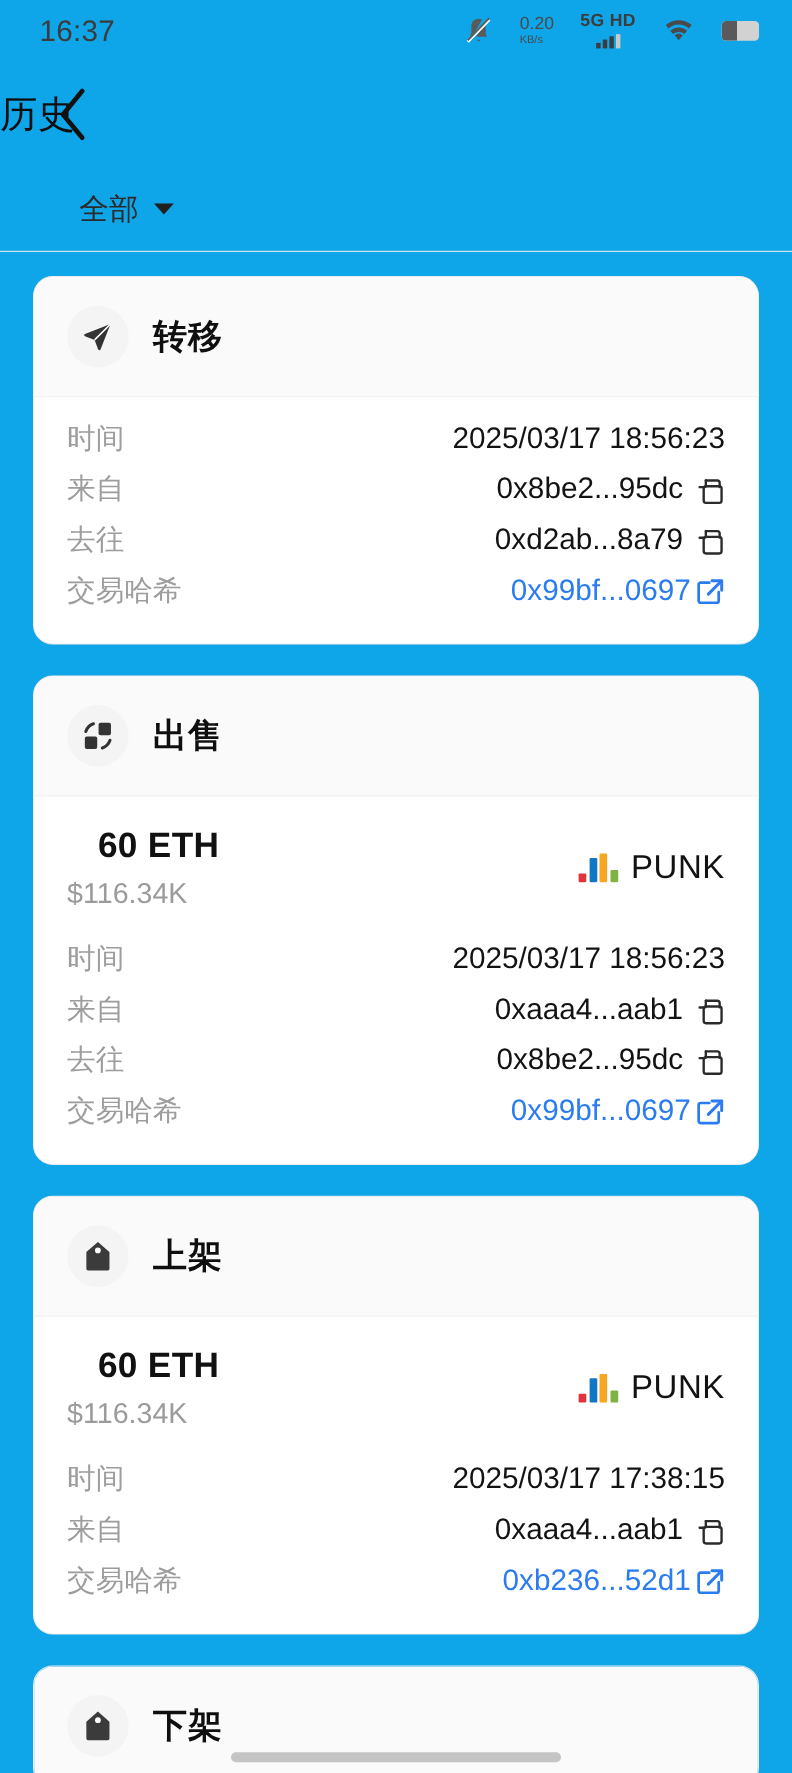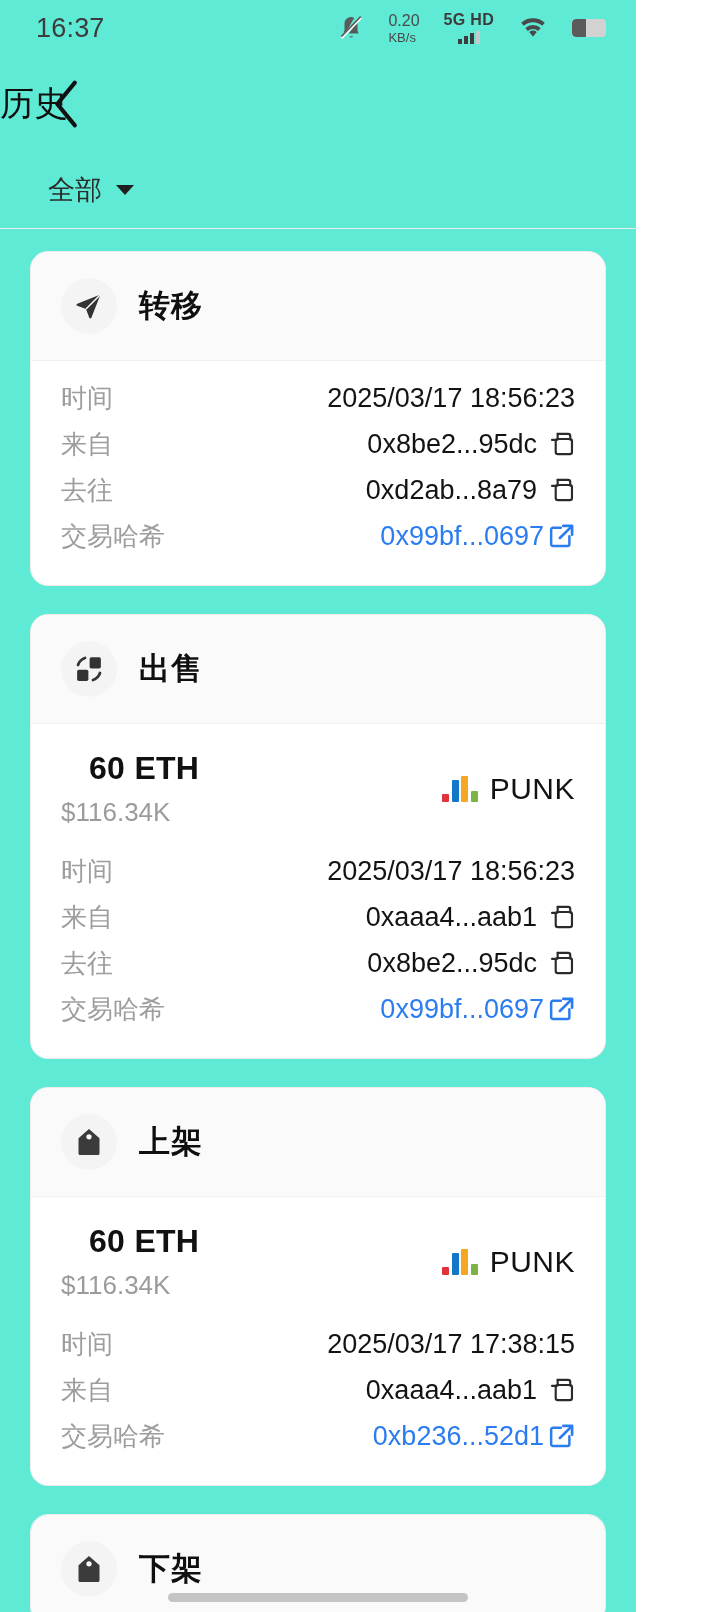--- a/index.html
+++ b/index.html
@@ -3,51 +3,51 @@
 <meta charset="utf-8">
 <style>
   * { margin:0; padding:0; box-sizing:border-box; }
   html,body{
     width:720px; height:1612px;
     background:#ffffff;
     font-family:"Liberation Sans","DejaVu Sans",sans-serif;
     -webkit-font-smoothing:antialiased;
     overflow:hidden;
   }
-  .screen{ position:relative; width:636px; height:1612px; background:#5eead4; }
+  .screen{ position:relative; width:720px; height:1612px; background:#0ea5e9; }
 
   
   .statusbar{
     height:56px; display:flex; align-items:center; justify-content:space-between;
     padding:0 30px 0 36px;
   }
   .status-time{ font-size:27px; color:#3c3c3c; letter-spacing:.2px; }
   .status-right{ display:flex; align-items:center; gap:24px; }
   .net-speed{ display:flex; flex-direction:column; align-items:flex-start; line-height:1; }
   .net-speed .v{ font-size:16px; color:#4a4a4a; }
-  .net-speed .u{ font-size:13px; color:#4a4a4a; margin-top:2px; }
+  .net-speed .u{ font-size:10px; color:#4a4a4a; margin-top:2px; }
   .sig-block{ display:flex; flex-direction:column; align-items:center; line-height:1; }
   .sig-block .lbl{ font-size:16px; font-weight:bold; color:#3c3c3c; letter-spacing:.3px;}
   .bars{ display:flex; align-items:flex-end; gap:2px; margin-top:3px; height:13px;}
   .bars i{ width:4px; background:#3c3c3c; display:block; }
   .bars i:nth-child(1){height:5px}
   .bars i:nth-child(2){height:8px}
   .bars i:nth-child(3){height:11px}
   .bars i:nth-child(4){height:13px; background:#c9c9c9;}
   .battery{ width:34px; height:18px; border-radius:4px; background:#d2d2d2; position:relative; overflow:hidden;}
   .battery .fill{ position:absolute; left:0; top:0; bottom:0; width:42%; background:#5a5a5a; border-radius:4px 0 0 4px;}
 
   
   .appbar{ height:96px; display:flex; align-items:center; position:relative; }
   .back-btn{ position:absolute; left:36px; top:50%; transform:translateY(-50%);
              width:60px; height:60px; display:flex; align-items:center; justify-content:center; cursor:pointer;}
   .page-title{ width:100%; font-size:34px; color:#0f0f0f; font-weight:500; }
 
   
-  .filterbar{ height:76px; display:flex; align-items:center; padding-left:48px; }
+  .filterbar{ height:76px; display:flex; align-items:center; padding-left:72px; }
   .filter{ display:flex; align-items:center; gap:14px; cursor:pointer; }
   .filter-label{ font-size:27px; color:#2b2b2b; }
   .caret{ width:0;height:0;border-left:9px solid transparent;border-right:9px solid transparent;
           border-top:10px solid #1f1f1f; }
 
   .divider{ height:1px; background:#ececec; width:100%; }
 
   
   .content{ padding:22px 30px 0 30px; }
 
@@ -69,21 +69,21 @@
   .price-left .amount{ font-size:32px; font-weight:700; color:#111; letter-spacing:.3px;margin-left:28px; }
   .price-left .usd{ font-size:26px; color:#9b9b9b; margin-top:10px; }
   .price-right{ display:flex; align-items:center; gap:12px; padding-top:22px; }
   .punk-logo{ display:flex; align-items:flex-end; gap:2.5px; height:26px; }
   .punk-logo i{ display:block; width:7px; border-radius:1px; }
   .punk-name{ font-size:30px; color:#121212; letter-spacing:.5px; }
 
   .rows{ padding:14px 30px 26px 30px; }
   .row{ display:flex; align-items:center; justify-content:space-between; height:46px; }
   .row-label{ font-size:26px; color:#9d9d9d; }
-  .row-value{ font-size:27px; color:#131313; display:flex; align-items:center; gap:12px; }
+  .row-value{ font-size:27px; color:#131313; display:flex; align-items:flex-end; gap:12px; }
   .row-value.link{ color:#2b7cf0; gap:4px; }
 
   .copy-ic{ width:26px;height:26px; display:block; }
   .ext-ic{ width:27px;height:27px; display:block; }
 
   .card.last .card-head{ border-bottom:1px solid #f0f0f0; }
 
   
   .home-ind{
     position:absolute; left:50%; transform:translateX(-50%);

